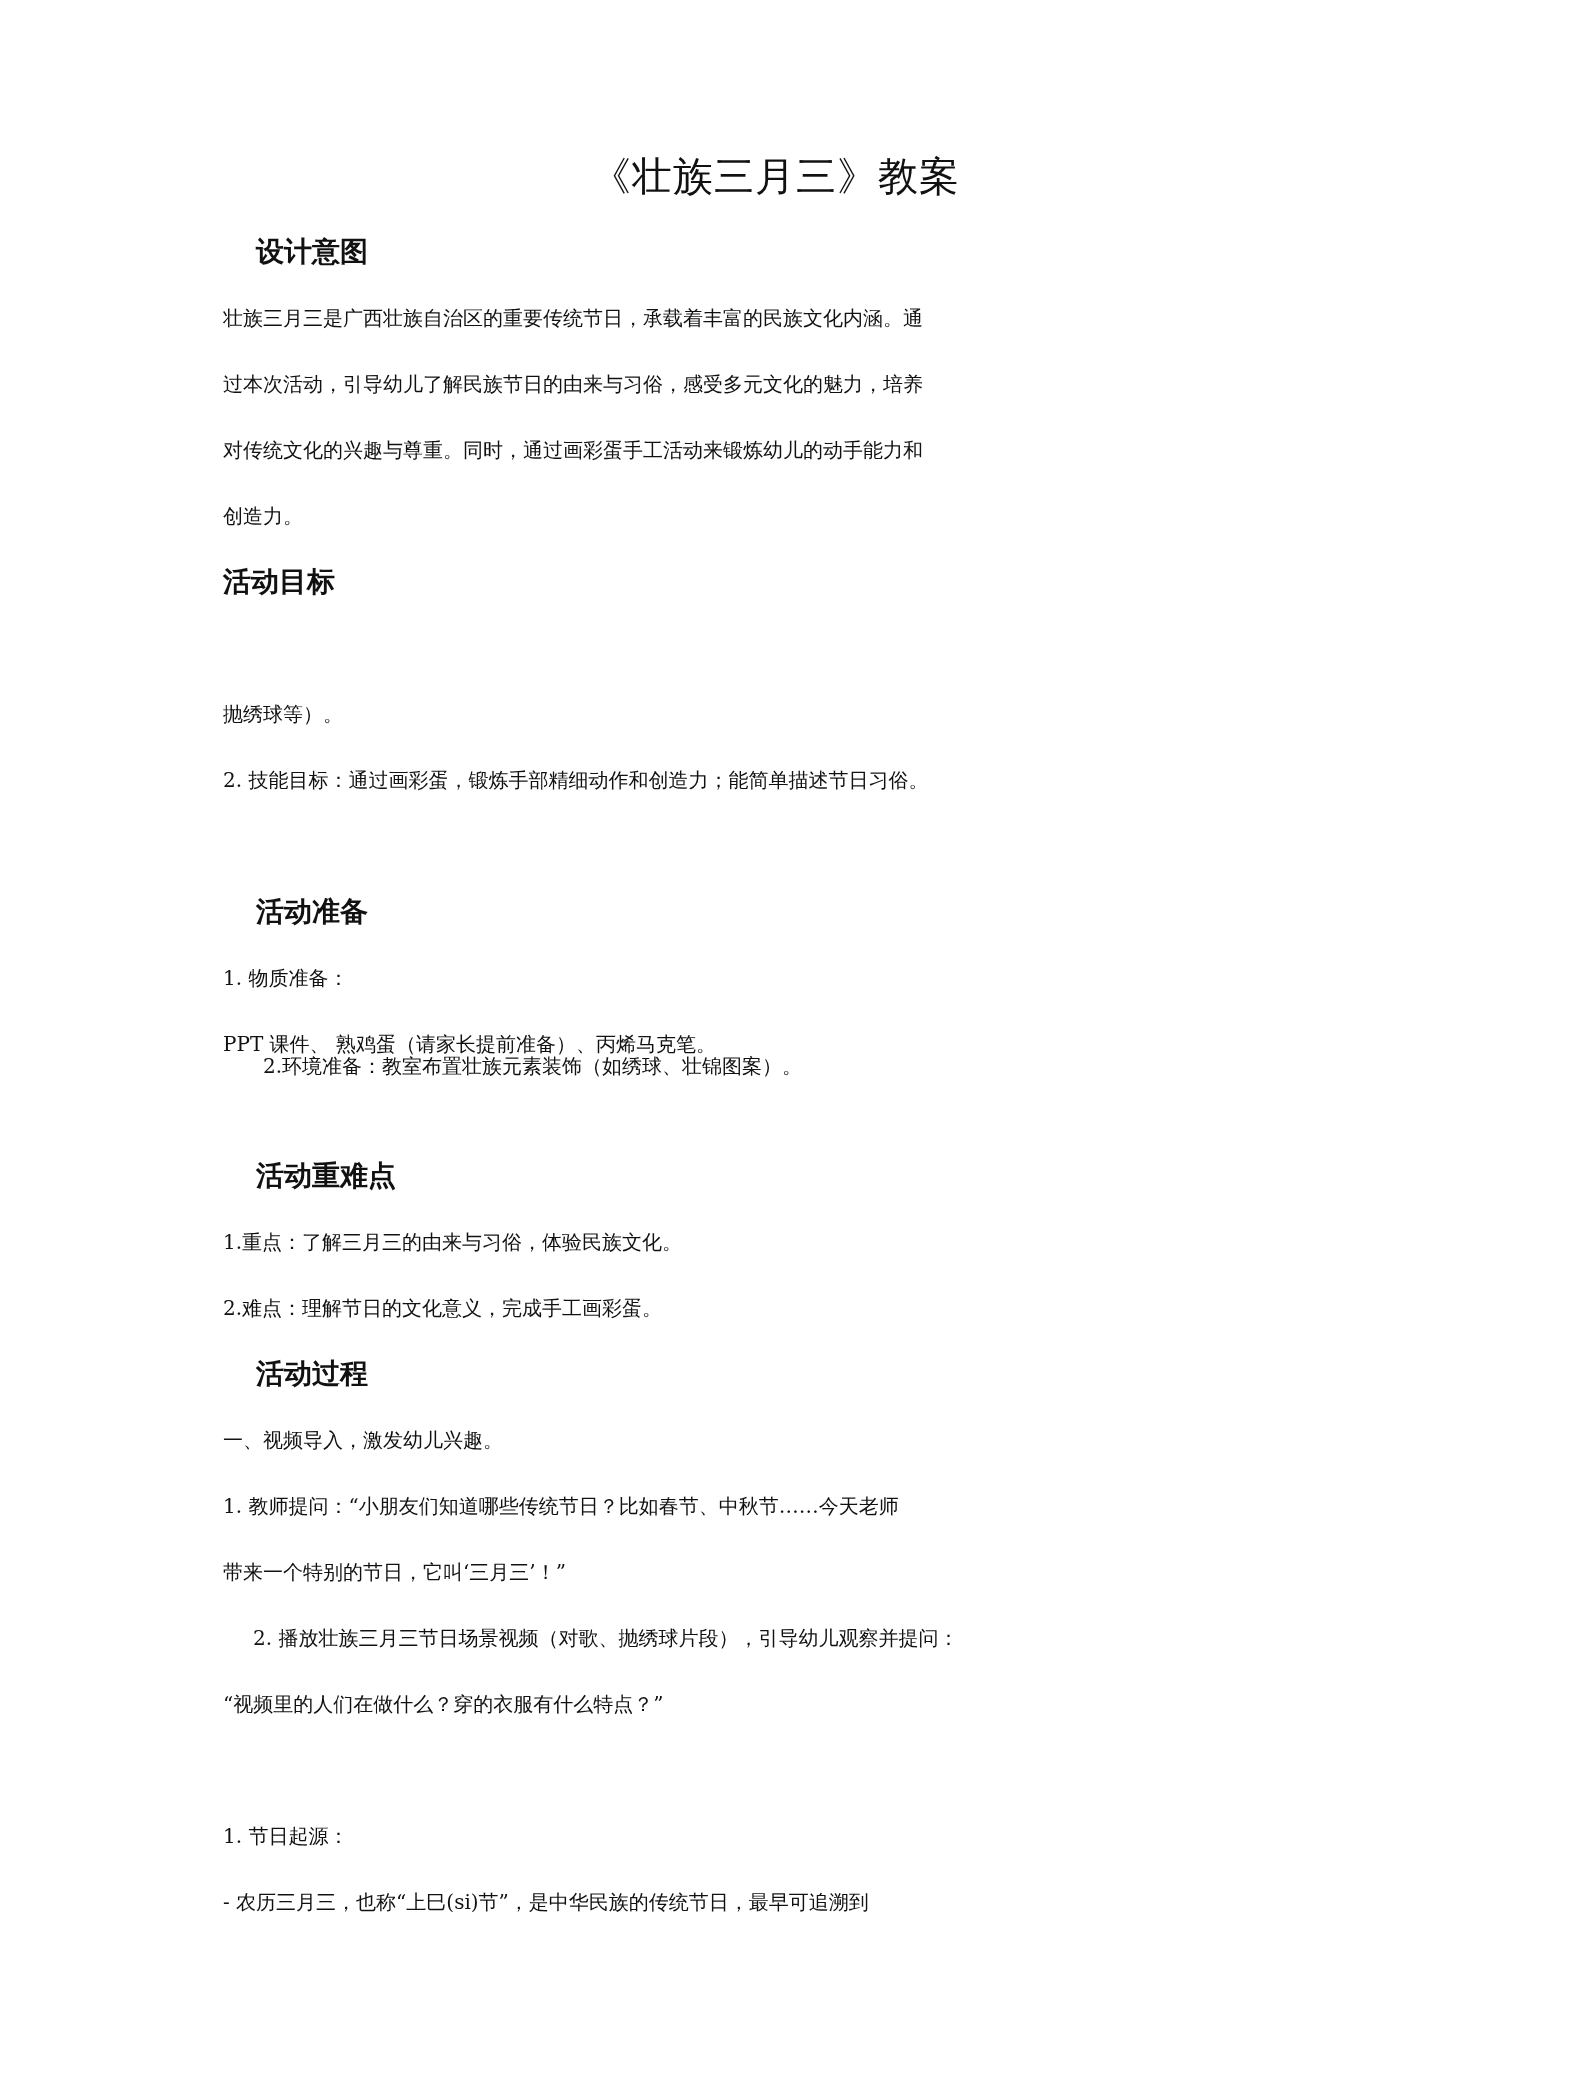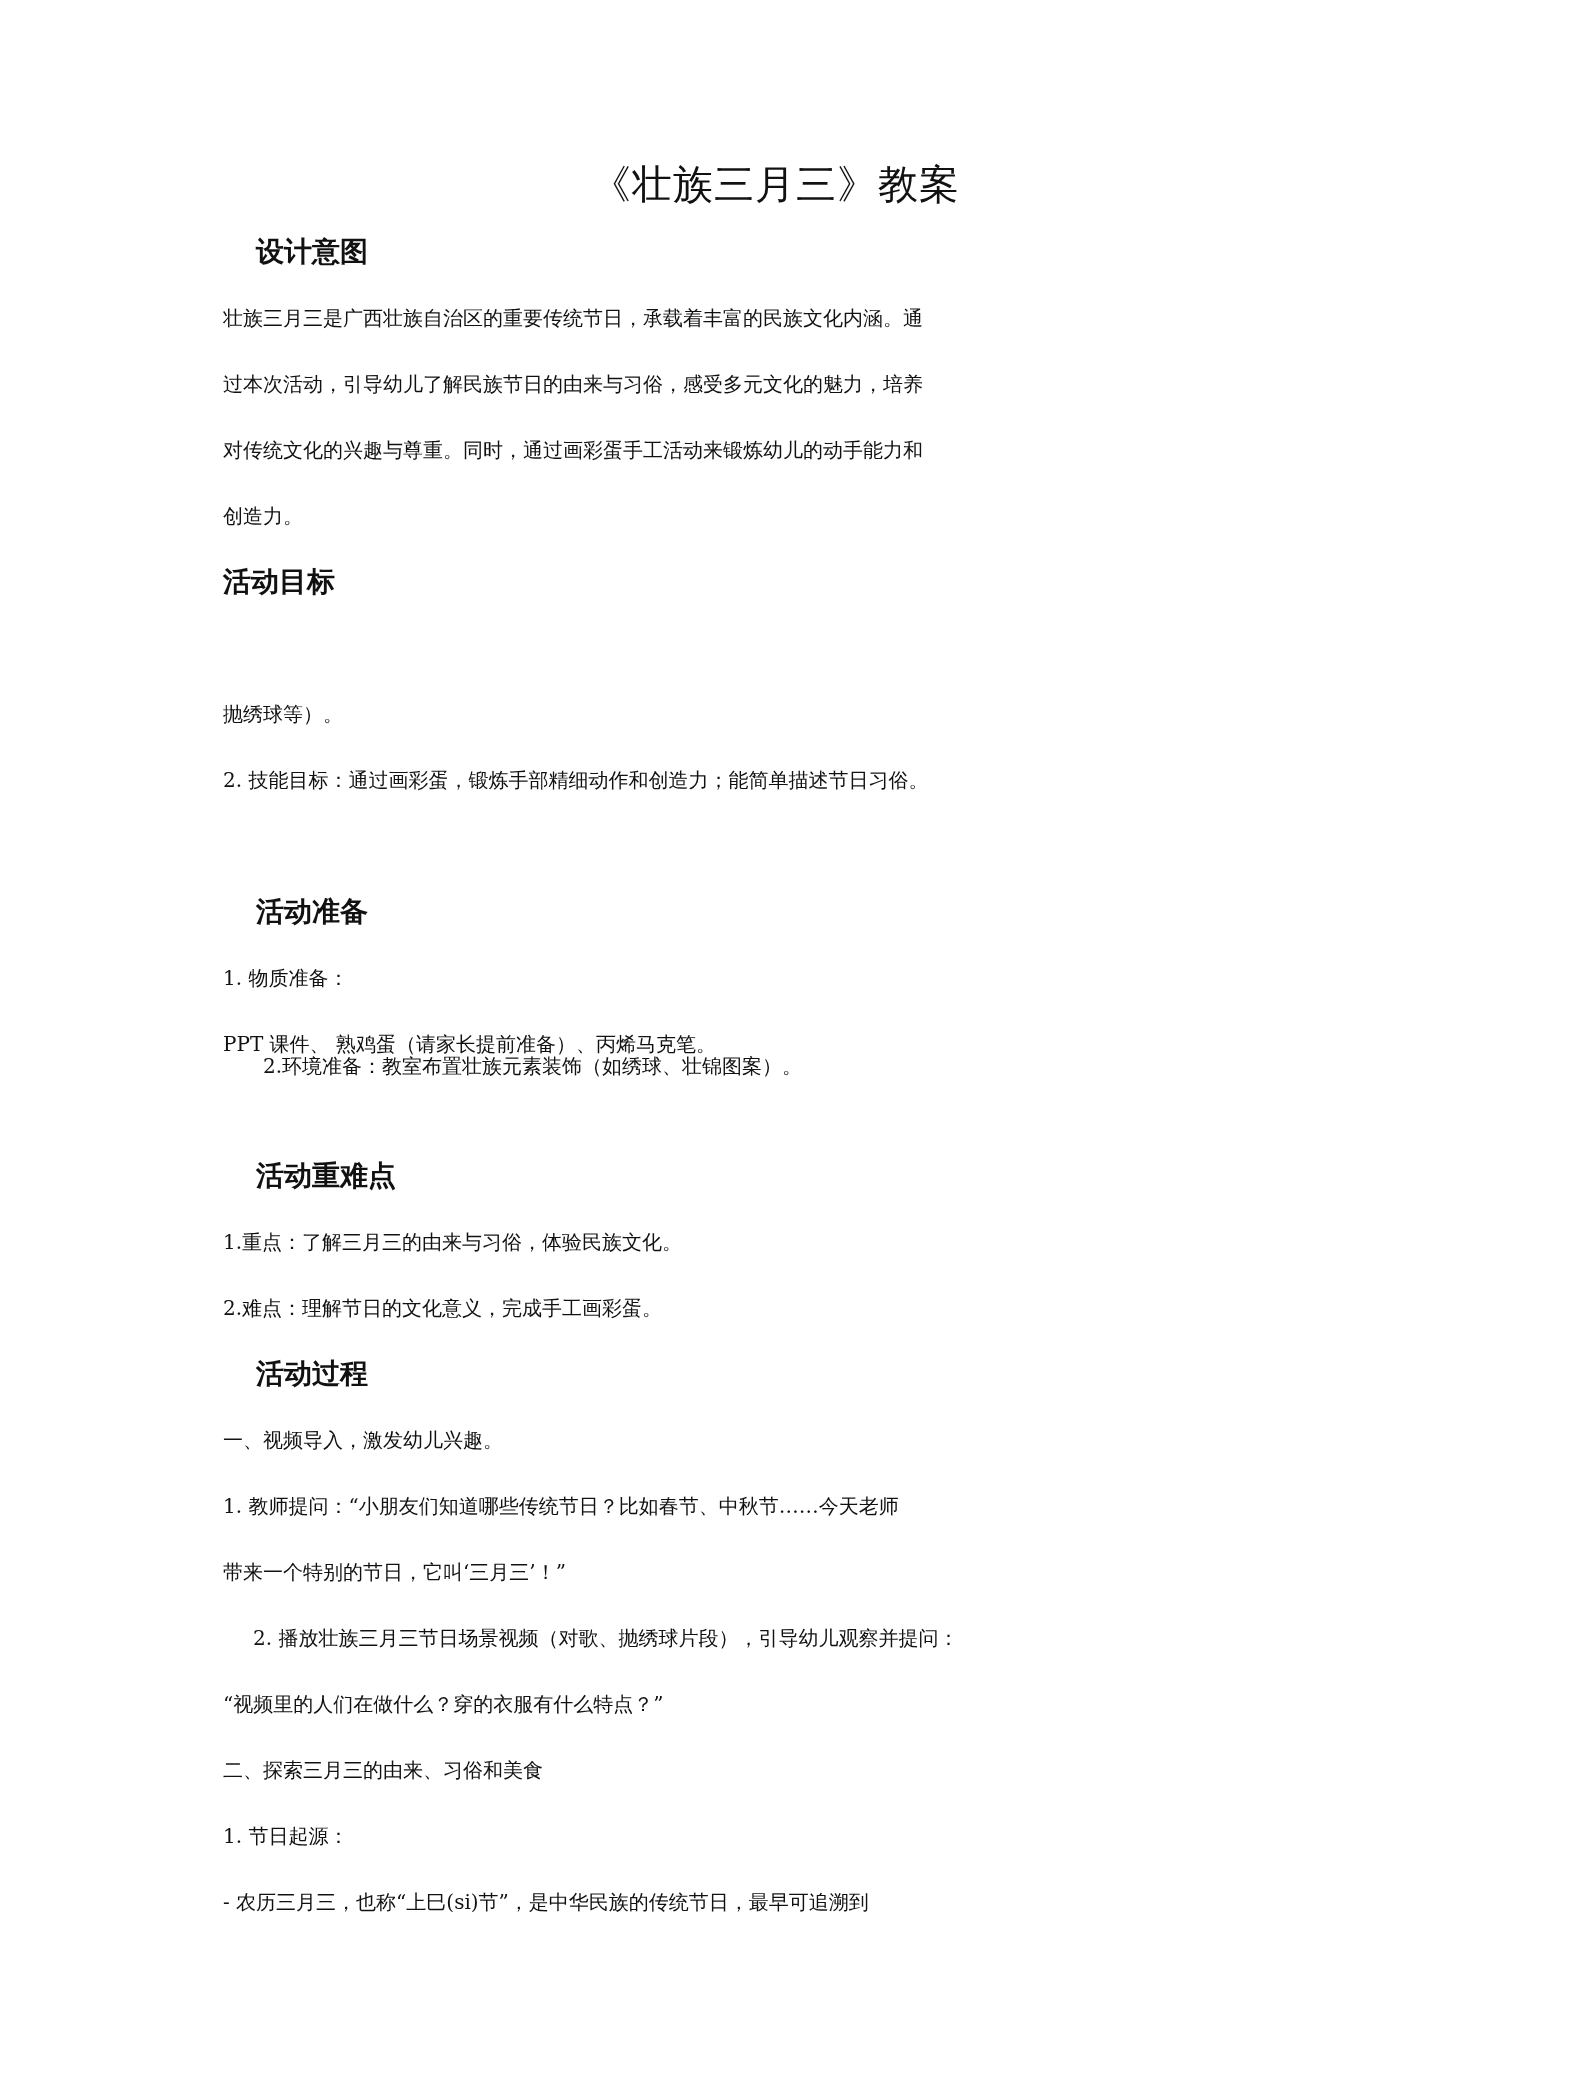--- a/index.html
+++ b/index.html
@@ -1,18 +1,18 @@
 <!DOCTYPE html>
 <html><head>
   <meta charset="utf-8">
   <style>
     html, body { margin: 0; padding: 0; background: #ffffff; }
     body { width: 1587px; height: 2092px; position: relative; overflow: hidden; color: #111; }
     .page { position: absolute; left: 0; top: 0; width: 1587px; height: 2092px; font-family: "DejaVu Serif", "Liberation Serif", serif; }
-    .title { position: absolute; left: 0; width: 1551px; top: 156px; text-align: center; font-size: 40px; line-height: 56px; letter-spacing: 1px; }
+    .title { position: absolute; left: 0; width: 1551px; top: 148px; text-align: center; font-size: 40px; line-height: 56px; letter-spacing: 1px; }
     .line { position: absolute; left: 223px; font-size: 20px; line-height: 40px; white-space: nowrap; }
     .h { font-weight: bold; font-size: 28px; }
   </style>
 </head>
 <body>
 
 <div class="page">
   <div class="title">《壮族三月三》教案</div>
 
   <div class="line h" style="left:256px; top:232px;">设计意图</div>
@@ -33,16 +33,15 @@
   <div class="line h" style="left:256px; top:1156px;">活动重难点</div>
   <div class="line" style="top:1222px;">1.重点：了解三月三的由来与习俗，体验民族文化。</div>
   <div class="line" style="top:1288px;">2.难点：理解节日的文化意义，完成手工画彩蛋。</div>
 
   <div class="line h" style="left:256px; top:1354px;">活动过程</div>
   <div class="line" style="top:1420px;"> 一、视频导入，激发幼儿兴趣。</div>
   <div class="line" style="top:1486px;">1.  教师提问：“小朋友们知道哪些传统节日？比如春节、中秋节……今天老师</div>
   <div class="line" style="top:1552px;">带来一个特别的节日，它叫‘三月三’！”</div>
   <div class="line" style="top:1618px;margin-left:30px;">2.  播放壮族三月三节日场景视频（对歌、抛绣球片段），引导幼儿观察并提问：</div>
   <div class="line" style="top:1684px;">“视频里的人们在做什么？穿的衣服有什么特点？”</div>
-  <div class="line" style="top:1750px;"> 二、探索三月三的由来、习俗和美食</div>
   <div class="line" style="top:1816px;"> 1.  节日起源：</div>
   <div class="line" style="top:1882px;">  - 农历三月三，也称“上巳(si)节”，是中华民族的传统节日，最早可追溯到</div>
 </div>
 
 </body></html>

